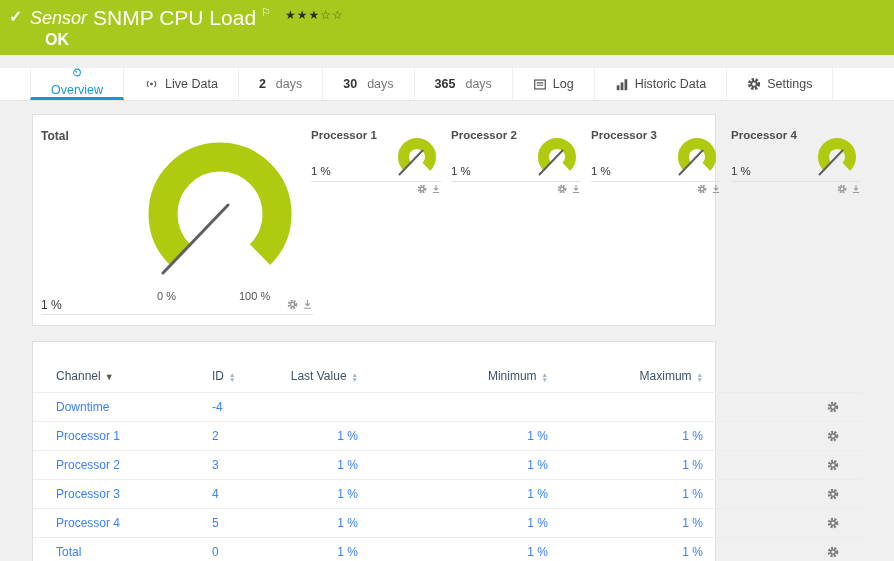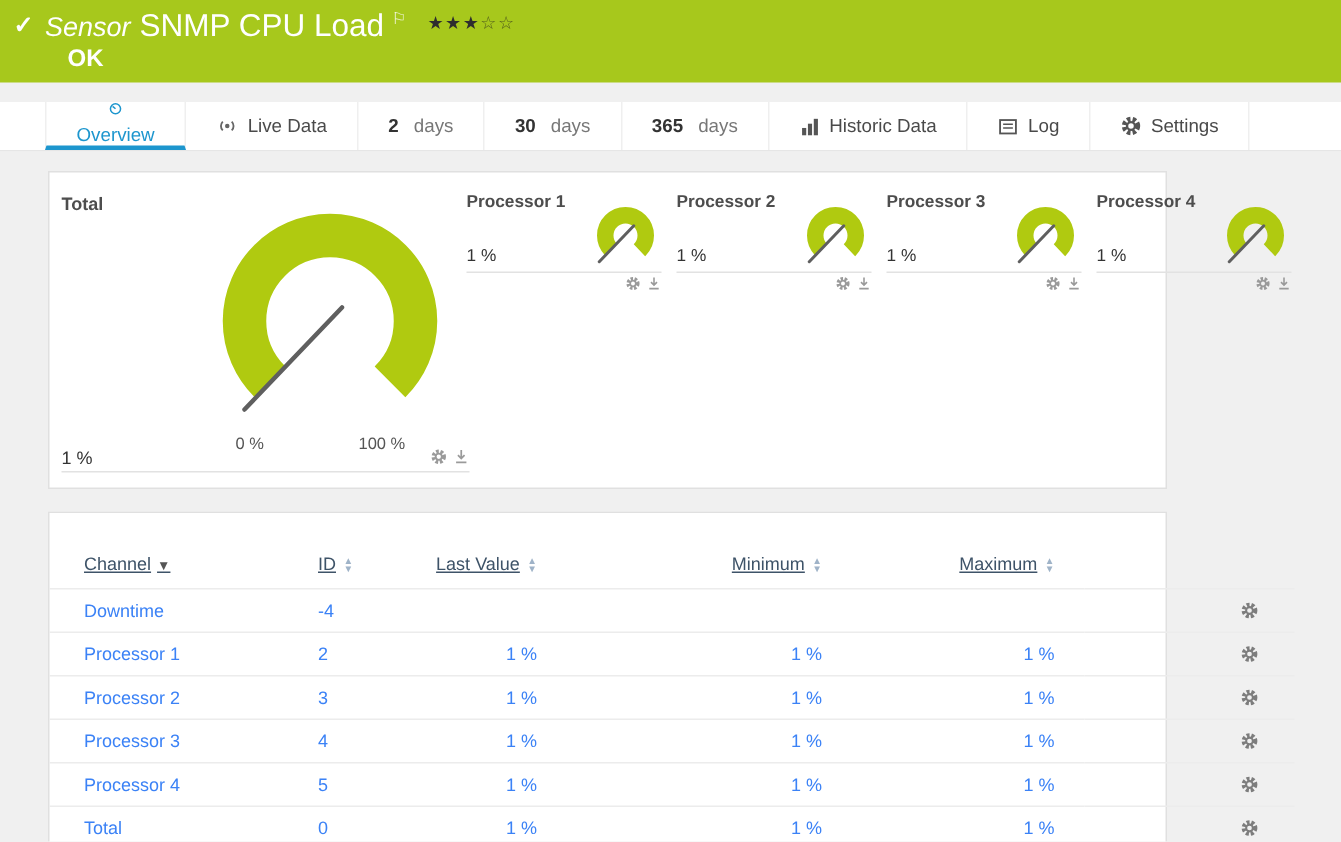--- a/index.html
+++ b/index.html
@@ -23,21 +23,21 @@
     padding-left:30px; border-bottom:1px solid #e6e6e6; }
   .tab { display:flex; align-items:center; gap:6px; padding:0 20px; font-size:12.5px;
     color:#4a4a4a; border-right:1px solid #efefef; cursor:pointer; position:relative; }
   .tab:first-child { border-left:1px solid #efefef;flex-direction:column; }
   .tab.active { color:#1d96ce; border-bottom:3px solid #1d96ce; }
   .tab .num { font-weight:bold; color:#333; margin-right:4px; }
   .tab .word { color:#777; }
   .tab svg { display:block; }
 
   
-  .panel { background:#fff; border:1px solid #e0e0e0; margin-left:32px; width:746px; }
+  .panel { background:#fff; border:1px solid #e0e0e0; margin-left:32px; width:684px; }
   .gauge-panel { margin-top:13px; height:212px; position:relative; }
   .table-panel { margin-top:15px; height:230px; padding-top:20px; }
 
   
   .big-gauge { position:absolute; left:8px; top:14px; width:272px; height:186px; }
   .g-label { font-size:12px; font-weight:bold; color:#4d4d4d; }
   .big-gauge svg.dial { position:absolute; left:94px; top:0; }
   .minmax { position:absolute; font-size:11px; color:#555; }
   .min-label { left:116px; top:161px; }
   .max-label { left:198px; top:161px; }
@@ -54,21 +54,21 @@
   .sm-gauge svg.dial { position:absolute; left:82px; top:4px; }
   .sm-line { position:absolute; left:0; top:52px; width:130px; border-bottom:1px solid #e2e2e2; }
   .sm-value { position:absolute; left:0; top:36px; font-size:11.5px; color:#333; }
   .sm-icons { position:absolute; right:0; top:55px; display:flex; gap:4px; }
   .sm-icons svg { display:block; cursor:pointer; }
 
   
   table { border-collapse:collapse; table-layout:fixed; width:830px; font-size:12px; }
   col.c-channel { width:167px; } col.c-id { width:78px; } col.c-last { width:100px; }
   col.c-min { width:190px; } col.c-max { width:155px; } col.c-set { width:140px; }
-  th { text-align:left; font-weight:normal; color:#3e5368; padding:7px 0 9px 0; cursor:pointer;text-decoration:underline; }
+  th { text-align:left; font-weight:normal; color:#3e5368; padding:7px 0 9px 0; cursor:pointer; }
   th.num, td.num { text-align:right; padding-right:20px; }
   th:first-child, td:first-child { padding-left:23px; }
   th.id-col, td.id-col { padding-left:12px; }
   td { color:#3b82f6; padding:7px 0; border-top:1px solid #ececec; }
   td.set-col { padding-left:104px; }
   .sort-caret { font-size:9px; color:#555; margin-left:4px; }
   .sort-dual { display:inline-flex; flex-direction:column; vertical-align:middle;
     margin-left:5px; line-height:5px; font-size:6.5px; color:#9fb3c8; }
   td svg { display:block; cursor:pointer; }
 </style>
@@ -108,32 +108,32 @@
   <div class="tab">
     <span class="num">30</span>
     <span class="word">days</span>
   </div>
   <div class="tab">
     <span class="num">365</span>
     <span class="word">days</span>
   </div>
   <div class="tab">
     <svg width="14" height="13" viewBox="0 0 16 16">
+      <rect x="1.5" y="2.5" width="13" height="11" fill="none" stroke="#555" stroke-width="1.5"></rect>
+      <path d="M4 6h8 M4 9h8" stroke="#555" stroke-width="1.3"></path>
+    </svg>
+    <span>Log</span>
+  </div>
+  <div class="tab">
+    <svg width="14" height="13" viewBox="0 0 16 16">
       <rect x="1.5" y="9" width="3.4" height="6" fill="#555"></rect>
       <rect x="6.3" y="5.5" width="3.4" height="9.5" fill="#555"></rect>
       <rect x="11.1" y="1.5" width="3.4" height="13.5" fill="#555"></rect>
     </svg>
     <span>Historic Data</span>
-  </div>
-  <div class="tab">
-    <svg width="14" height="13" viewBox="0 0 16 16">
-      <rect x="1.5" y="2.5" width="13" height="11" fill="none" stroke="#555" stroke-width="1.5"></rect>
-      <path d="M4 6h8 M4 9h8" stroke="#555" stroke-width="1.3"></path>
-    </svg>
-    <span>Log</span>
   </div>
   <div class="tab">
     <svg width="14" height="14" viewBox="0 0 16 16">
       <circle cx="8" cy="8" r="5" fill="none" stroke="#555" stroke-width="4" stroke-dasharray="2.5 1.6"></circle>
       <circle cx="8" cy="8" r="3" fill="none" stroke="#555" stroke-width="1.8"></circle>
     </svg>
     <span>Settings</span>
   </div>
 </div>
 

